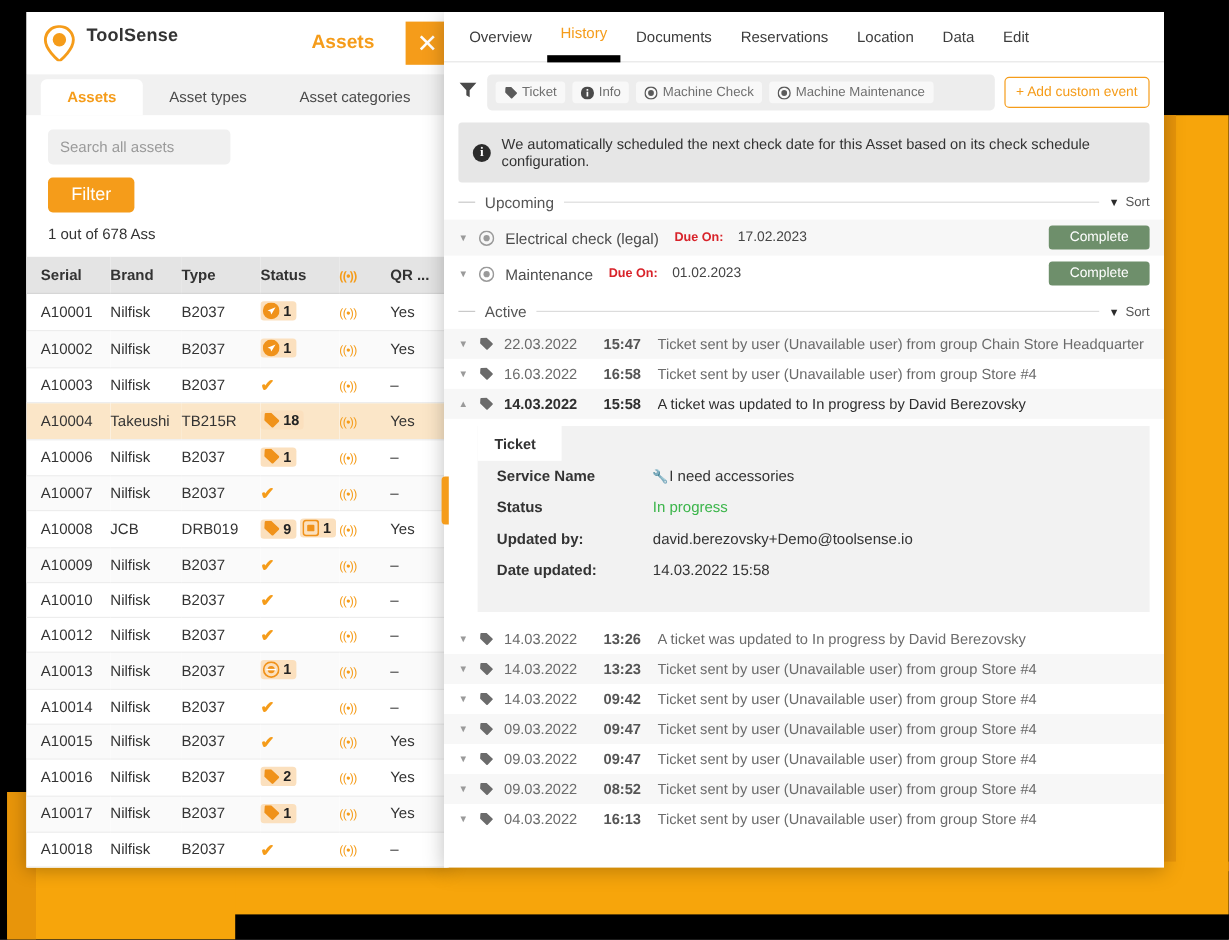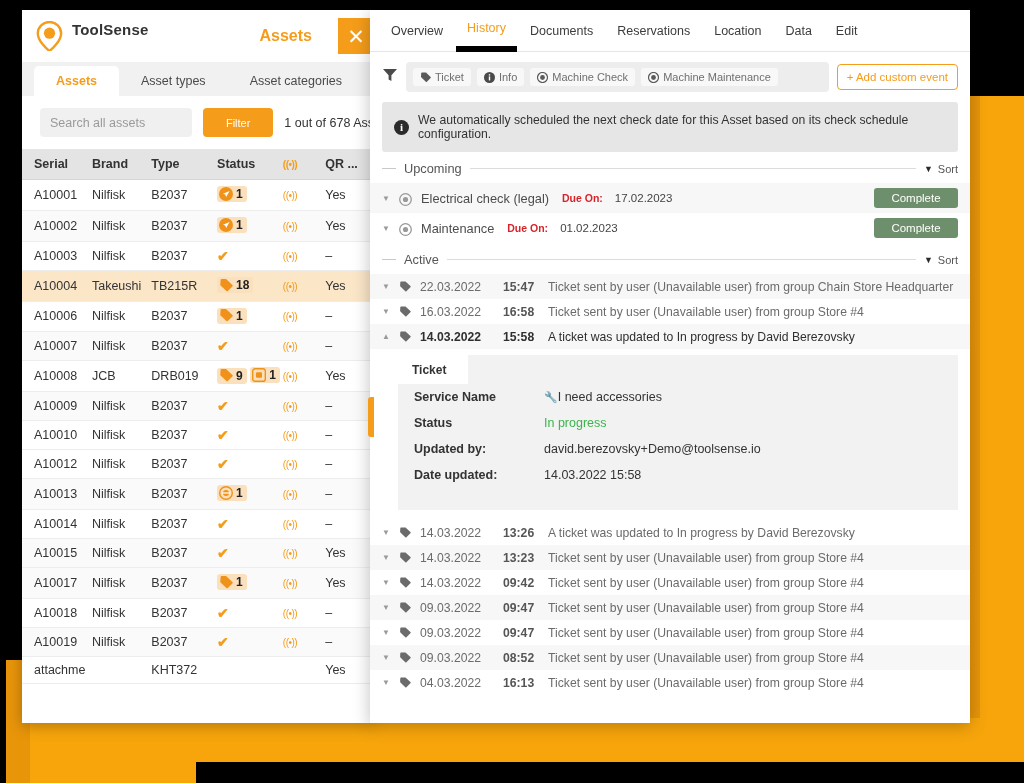--- a/index.html
+++ b/index.html
@@ -60,32 +60,33 @@
     cursor: pointer; white-space: nowrap; background: transparent;
   }
   .tab.active {
     background: #fff; color: #F59C1A; font-weight: bold;
     border-radius: 5px 5px 0 0;
   }
   .panel-white {
     background: #fff; margin: 0 0 0 0; height: 627px; position: relative;
   }
   .searchbar {
-    display: flex; align-items: center; gap: 11px;
+    display: flex; align-items: flex-start; gap: 11px;
     padding: 12px 0 12px 18px;
+    flex-direction: column;
   }
   .search-input {
     width: 152px; height: 29px; background: #F0F0F0; border: none;
     border-radius: 4px; padding: 0 10px; font-size: 12.5px; color: #777;
     font-family: "Liberation Sans", sans-serif;
   }
   .search-input::placeholder { color: #9a9a9a; }
   .filter-btn {
     background: #F59C1A; color: #fff; border: none; border-radius: 4px;
-    height: 29px; width: 72px; font-size: 11px; cursor: pointer;
+    height: 29px; width: 72px; font-size: 15px; cursor: pointer;
     font-family: "Liberation Sans", sans-serif;
   }
   .count-text { font-size: 12.5px; color: #333; white-space: nowrap; }
 
   table.assets { width: 100%; border-collapse: collapse; table-layout: fixed; }
   table.assets th {
     background: #E4E4E4; font-size: 12.5px; color: #333; font-weight: bold;
     text-align: left; padding: 8px 4px 8px 0; border-bottom: 1px solid #d6d6d6;
   }
   table.assets td {
@@ -455,20 +456,35 @@
                 <td class="c-qr">–</td>
               </tr>
               <tr class="alt">
                 <td class="c-serial">A10015</td>
                 <td class="c-brand">Nilfisk</td>
                 <td class="c-type">B2037</td>
                 <td class="c-status"><span class="badge plain">
                     <span style="display: inline-flex; align-items: center;">
                       <span class="tick">✔</span>
                     </span>
+                  </span></td>
+                <td class="c-sig"><span><span class="sig-on">((•))</span></span></td>
+                <td class="c-qr">Yes</td>
+              </tr>
+              <tr class="">
+                <td class="c-serial">A10016</td>
+                <td class="c-brand">Nilfisk</td>
+                <td class="c-type">B2037</td>
+                <td class="c-status"><span class="badge">
+                    <span style="display: inline-flex; align-items: center;">
+                      <svg width="14" height="13" viewBox="0 0 14 13">
+                        <path d="M7.6.6 13.4 6a1 1 0 0 1 0 1.4L8.8 12a1 1 0 0 1-1.4 0L1.6 6.6a1 1 0 0 1-.3-.8L1.6 1a1 1 0 0 1 .9-.9l4.3-.1a1 1 0 0 1 .8.6z" fill="#F0921A"></path>
+                      </svg>
+                    </span>
+                    <span>2</span>
                   </span></td>
                 <td class="c-sig"><span><span class="sig-on">((•))</span></span></td>
                 <td class="c-qr">Yes</td>
               </tr>
               <tr class="alt">
                 <td class="c-serial">A10017</td>
                 <td class="c-brand">Nilfisk</td>
                 <td class="c-type">B2037</td>
                 <td class="c-status"><span class="badge">
                     <span style="display: inline-flex; align-items: center;">

